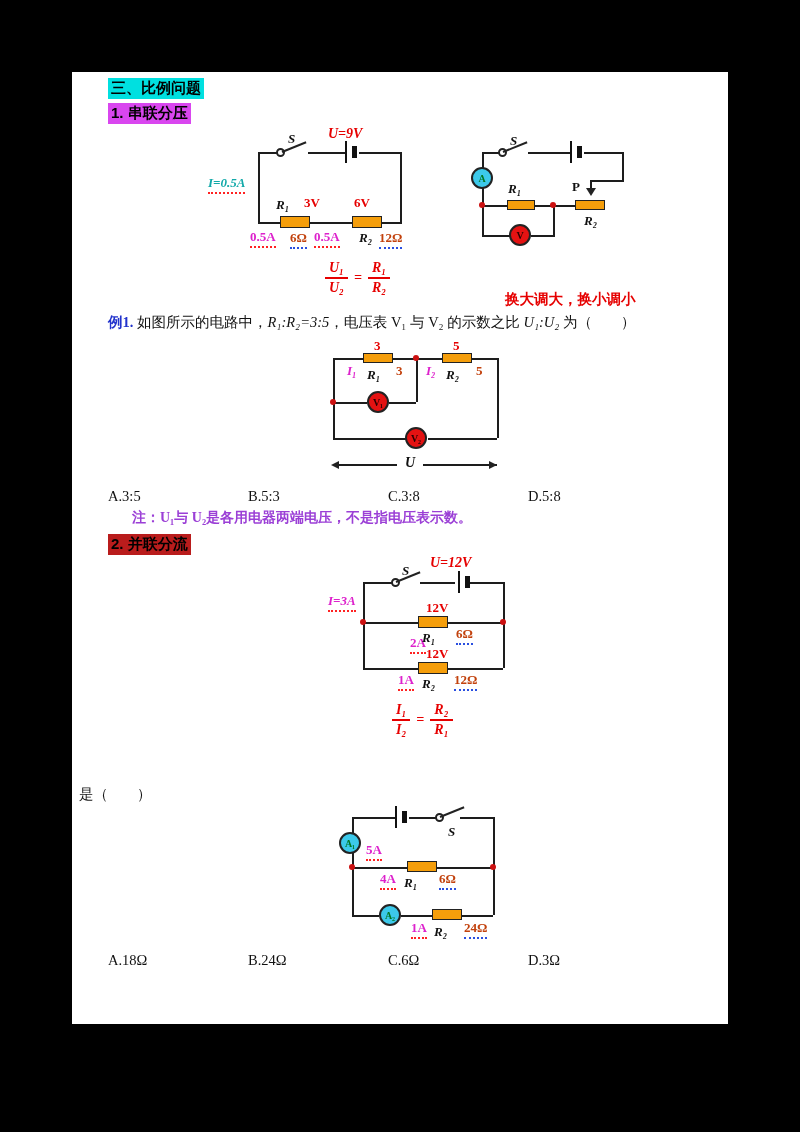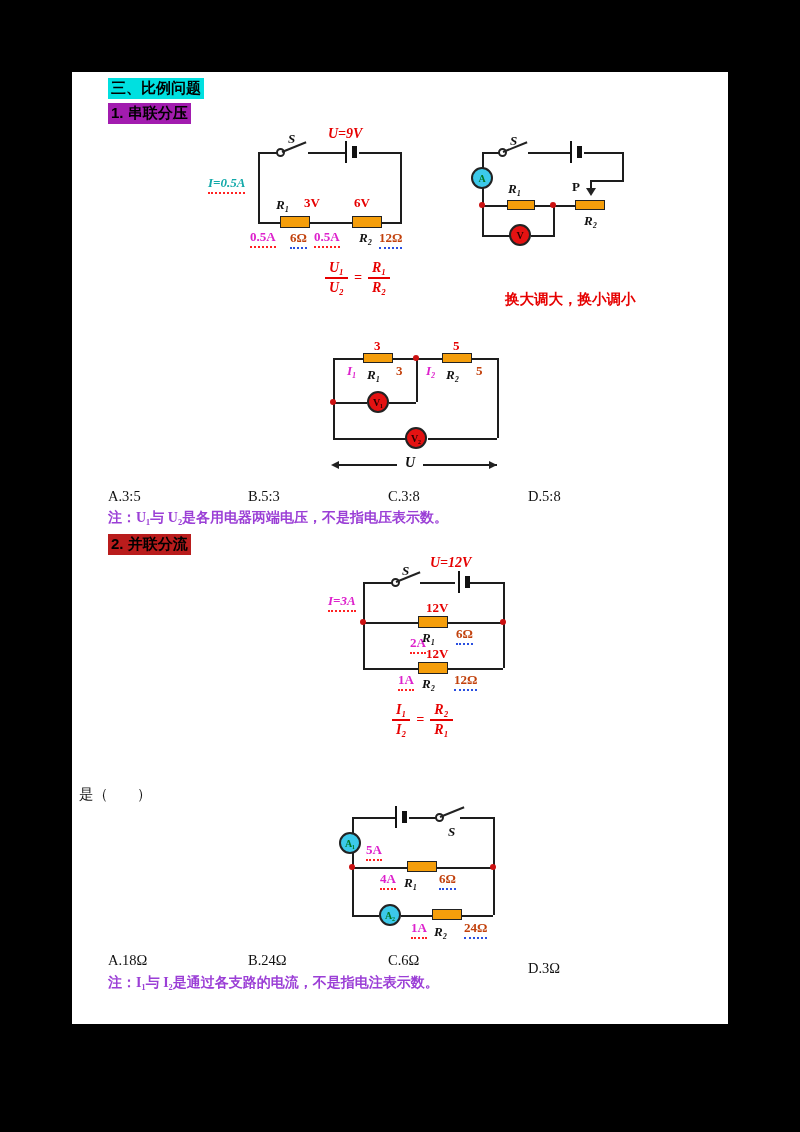--- a/index.html
+++ b/index.html
@@ -5,21 +5,21 @@
   html,body{margin:0;padding:0;}
   body{width:800px;height:1132px;background:#000;position:relative;font-family:"Liberation Serif",serif;}
   .page{position:absolute;left:72px;top:72px;width:656px;height:952px;background:#fff;}
   .abs{position:absolute;}
   .hl{display:inline-block;font-weight:bold;font-size:15px;padding:1px 3px;color:#000;font-family:"Liberation Sans",sans-serif;}
   .para{font-size:14.5px;color:#111;line-height:19px;white-space:nowrap;}
   .exlabel{color:#2233cc;font-weight:bold;}
   .it{font-style:italic;}
   .redbold{color:#e60000;font-weight:bold;}
   .opt{font-size:14.5px;color:#111;}
-  .note{font-size:14px;color:#9b3fd6;font-weight:bold;}
+  .note{font-size:14px;color:#9b3fd6;font-weight:bold;margin-left:24px;}
   
   .wire{position:absolute;background:#1d1d1d;}
   .wh{height:2px;}
   .wv{width:2px;}
   .res{position:absolute;background:#f59e0b;border:1px solid #222;box-sizing:border-box;}
   .meter{position:absolute;width:22px;height:22px;border:2px solid #222;border-radius:50%;box-sizing:border-box;display:flex;align-items:center;justify-content:center;font-weight:bold;font-size:10px;font-family:"Liberation Serif",serif;}
   .m-cyan{background:#3cc9ea;color:#072;}
   .m-red{background:#e41212;color:#2a0000;}
   .dot{position:absolute;width:6px;height:6px;border-radius:50%;background:#cc1111;}
   .battL{position:absolute;width:2px;height:22px;background:#111;}
@@ -44,21 +44,21 @@
 </style>
 </head>
 <body>
 
 <div class="page">
 
   <div class="abs" style="left:36px;top:6px;">
     <span class="hl" style="background:#00e0e0;">三、比例问题</span>
   </div>
   <div class="abs" style="left:36px;top:31px;">
-    <span class="hl" style="background:#a21caf;text-align:center;">1. 串联分压</span>
+    <span class="hl" style="background:#d946ef;text-align:center;">1. 串联分压</span>
   </div>
 
   <div class="abs" style="left:130px;top:55px;width:290px;height:125px;">
     <div class="wire wh" style="left:56px;top:25px;width:22px;"></div>
     <div class="wire wh" style="left:106px;top:25px;width:37px;"></div>
     <div class="wire wh" style="left:157px;top:25px;width:41px;"></div>
     <div class="wire wv" style="left:56px;top:25px;height:70px;"></div>
     <div class="wire wv" style="left:198px;top:25px;height:70px;"></div>
     <div class="wire wh" style="left:56px;top:95px;width:22px;"></div>
     <div class="wire wh" style="left:108px;top:95px;width:42px;"></div>
@@ -123,20 +123,24 @@
       <span class="fbot">U₂</span>
     </span>
     <span>=</span>
     <span class="frac">
       <span class="ftop">R₁</span>
       <span class="fbot">R₂</span>
     </span>
   </div>
   <span class="abs red" style="left:433px;top:218px;font-size:14.5px;font-weight:bold;">换大调大，换小调小</span>
 
+  <div class="abs para" style="left:36px;top:241px;">
+    <span class="exlabel">例1.</span>
+    <span>如图所示的电路中，</span><span class="it">R₁:R₂=3:5</span><span>，电压表 V₁ 与 V₂ 的示数之比 </span><span class="it">U₁:U₂</span><span> 为（　　）</span>
+  </div>
 
   <div class="abs" style="left:255px;top:265px;width:180px;height:140px;">
     <div class="wire wh" style="left:6px;top:21px;width:30px;"></div>
     <div class="wire wh" style="left:66px;top:21px;width:49px;"></div>
     <div class="wire wh" style="left:145px;top:21px;width:25px;"></div>
     <div class="wire wv" style="left:6px;top:21px;height:80px;"></div>
     <div class="wire wv" style="left:170px;top:21px;height:80px;"></div>
     <div class="wire wv" style="left:89px;top:21px;height:44px;"></div>
     <div class="wire wh" style="left:6px;top:65px;width:34px;"></div>
     <div class="wire wh" style="left:62px;top:65px;width:27px;"></div>
@@ -252,16 +256,15 @@
     <span class="lbl it" style="left:62px;top:73px;">R₁</span>
     <span class="lbl blu udb" style="left:97px;top:69px;">6Ω</span>
     <span class="lbl mag udr" style="left:69px;top:118px;">1A</span>
     <span class="lbl it" style="left:92px;top:122px;">R₂</span>
     <span class="lbl blu udb" style="left:122px;top:118px;">24Ω</span>
   </div>
 
   <span class="abs opt" style="left:36px;top:880px;">A.18Ω</span>
   <span class="abs opt" style="left:176px;top:880px;">B.24Ω</span>
   <span class="abs opt" style="left:316px;top:880px;">C.6Ω</span>
-  <span class="abs opt" style="left:456px;top:880px;margin-top:8px;">D.3Ω</span>
-  <span class="abs note" style="left:36px;top:902px;">注：I₁与 I₂是通过各支路的电流，不是指电注表示数。</span>
+  <span class="abs opt" style="left:456px;top:880px;">D.3Ω</span>
 
 </div>
 
 </body></html>

